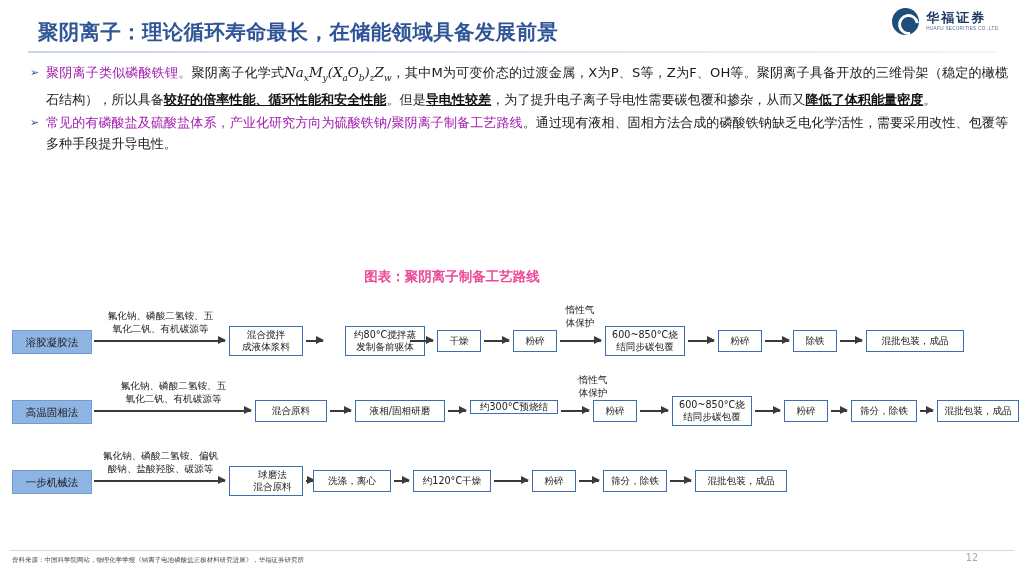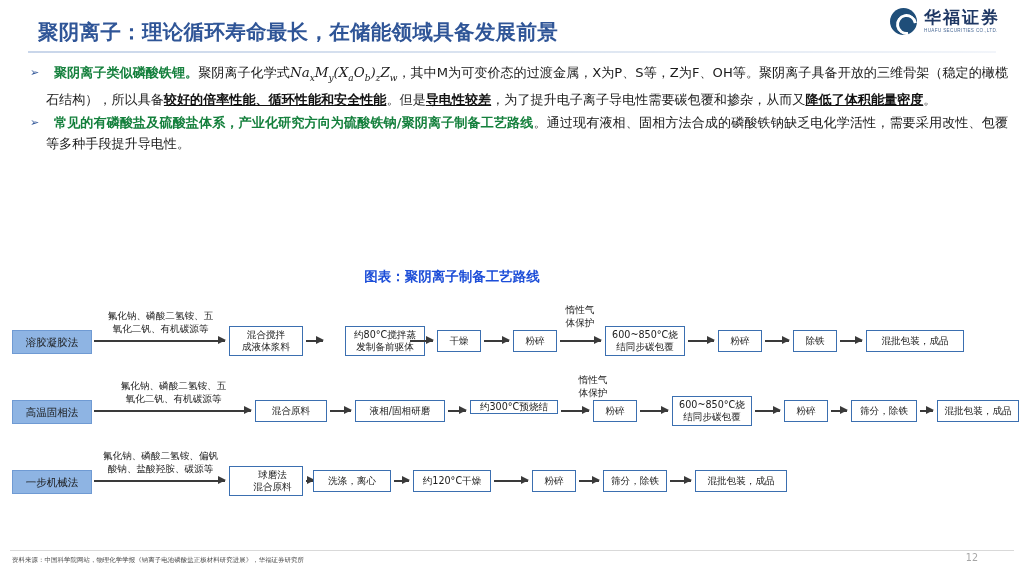--- a/index.html
+++ b/index.html
@@ -62,21 +62,21 @@
     position: absolute;
     left: 6px; top: 6px;
     width: 15px; height: 15px;
     border-radius: 50%;
     border: 3px solid #ffffff;
     border-right-color: transparent;
     transform: rotate(35deg);
   }
   #logo-text-wrap { line-height: 1; }
   #logo-cn {
-    font-size: 17px;
+    font-size: 13px;
     font-weight: bold;
     color: #1f3864;
     letter-spacing: 2px;
   }
   #logo-en {
     font-size: 4.6px;
     color: #4a6a96;
     letter-spacing: 0.35px;
     margin-top: 3px;
     font-family: "Liberation Sans", sans-serif;
@@ -103,23 +103,22 @@
     text-align: left;
   }
   .bullet-body {
     flex: 1 1 auto;
     font-size: 13.1px;
     line-height: 21.5px;
     color: #1a1a1a;
     text-align: justify;
   }
   .em {
-    color: #15803d;
-    font-weight: bold;
-    margin-left: 8px;
+    color: #a21caf;
+    font-weight: normal;
   }
   .ul-bold {
     font-weight: bold;
     text-decoration: underline;
     color: #111;
   }
   .formula {
     font-family: "DejaVu Serif", "Liberation Serif", serif;
     font-style: italic;
     font-size: 13.4px;
@@ -129,21 +128,21 @@
   }
 
   
   #figure-title {
     position: absolute;
     left: 0; top: 268px;
     width: 904px;
     text-align: center;
     font-size: 13.5px;
     font-weight: bold;
-    color: #1d4ed8;
+    color: #ec4899;
   }
 
   #diagram {
     position: absolute;
     left: 0; top: 300px;
     width: 1024px;
     height: 230px;
   }
 
   .row { position: absolute; left: 0; width: 1024px; }

